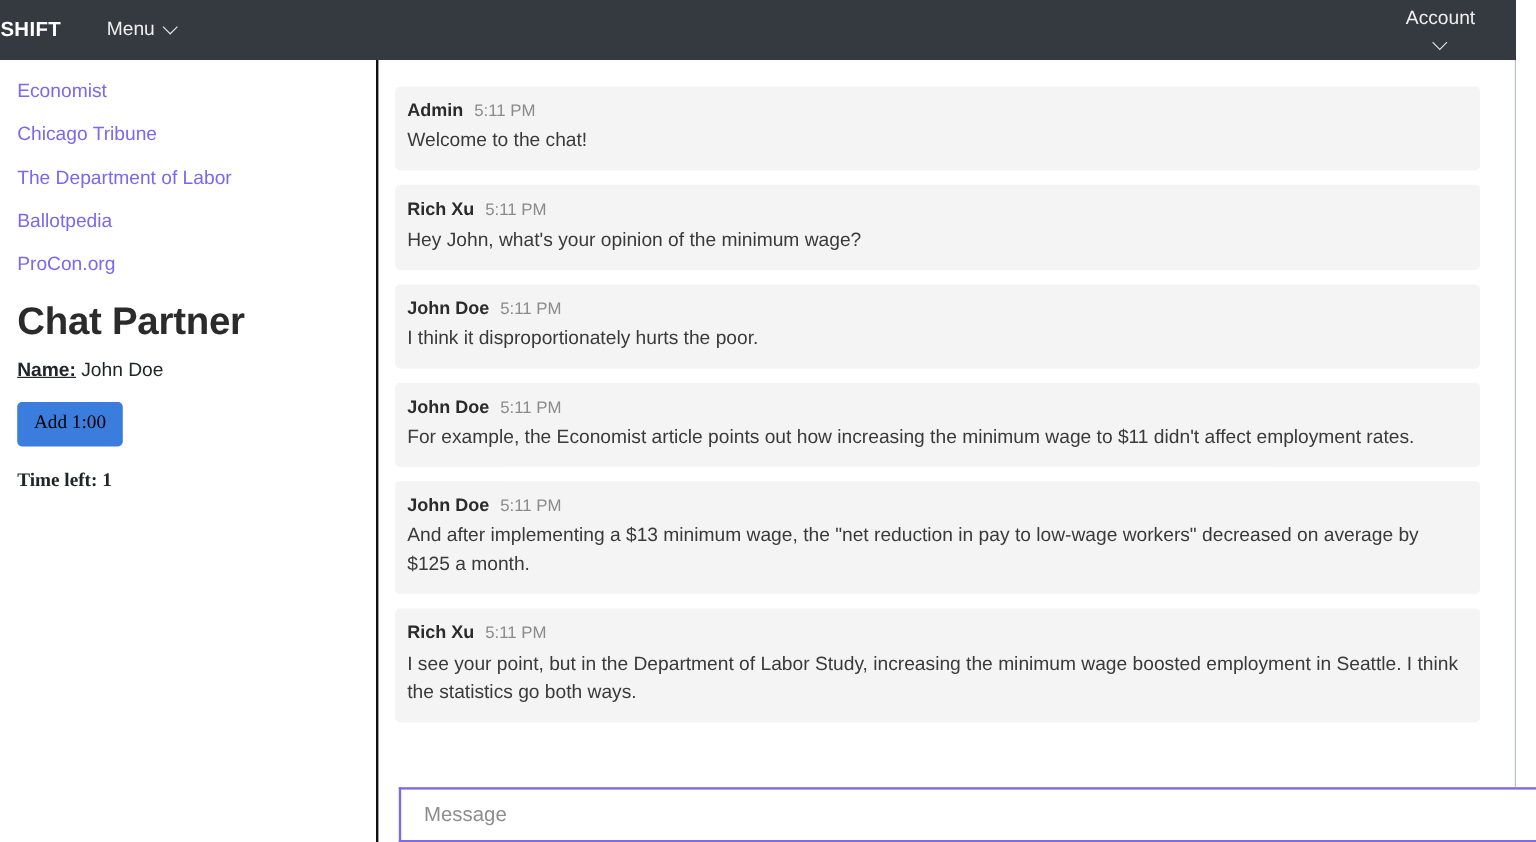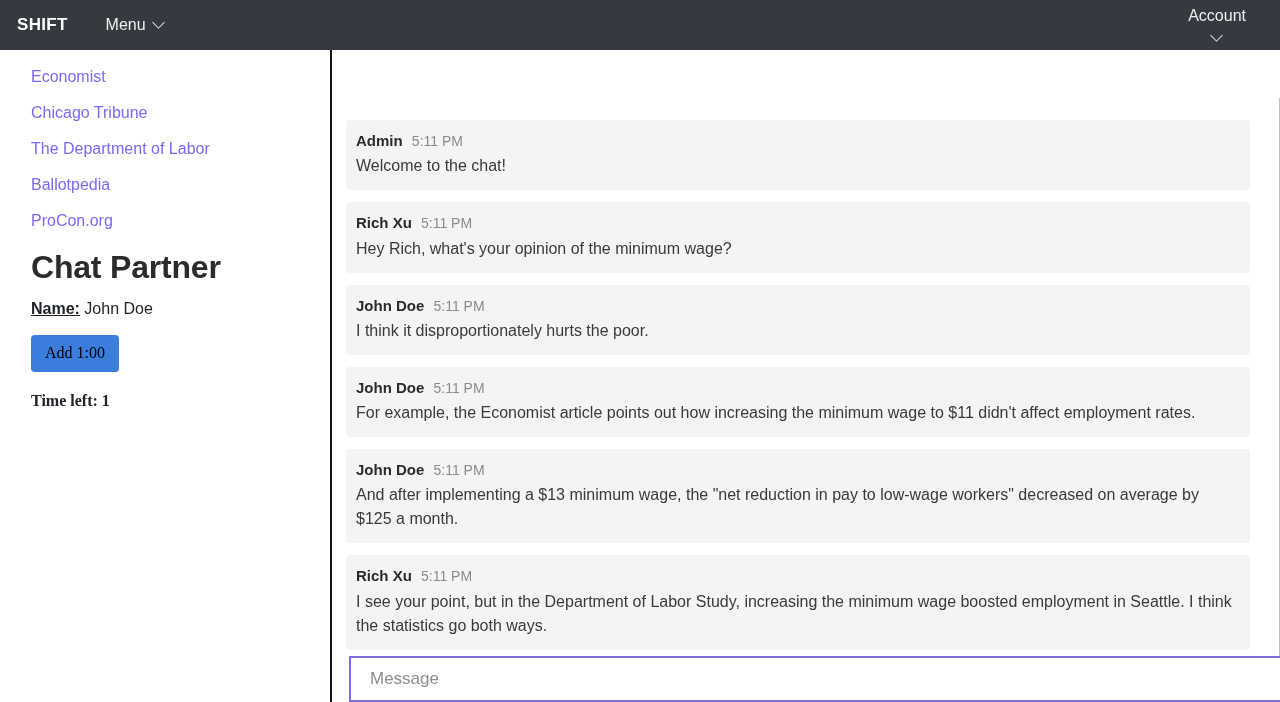--- a/index.html
+++ b/index.html
@@ -130,21 +130,20 @@
     display: flex;
     flex-direction: column;
     position: relative;
     background: #ffffff;
   }
   .messages {
     flex: 1 1 auto;
     overflow-y: auto;
     padding: 22px 30px 10px 14px;
     position: relative;
-    margin-top: 48px;
   }
   .msg {
     background: #f4f4f4;
     border-radius: 4px;
     padding: 11px 14px 12px 10px;
     margin-bottom: 12px;
   }
   .msg-head {
     font-size: 15px;
     line-height: 1.35;
@@ -255,21 +254,21 @@
           <span class="msg-time">5:11 PM</span>
         </div>
         <div class="msg-body">Welcome to the chat!</div>
       </div>
 
       <div class="msg">
         <div class="msg-head">
           <span class="msg-author">Rich Xu</span>
           <span class="msg-time">5:11 PM</span>
         </div>
-        <div class="msg-body">Hey Rich, what's your opinion of the minimum wage?</div>
+        <div class="msg-body">Hey John, what's your opinion of the minimum wage?</div>
       </div>
 
       <div class="msg">
         <div class="msg-head">
           <span class="msg-author">John Doe</span>
           <span class="msg-time">5:11 PM</span>
         </div>
         <div class="msg-body">I think it disproportionately hurts the poor.</div>
       </div>
 

